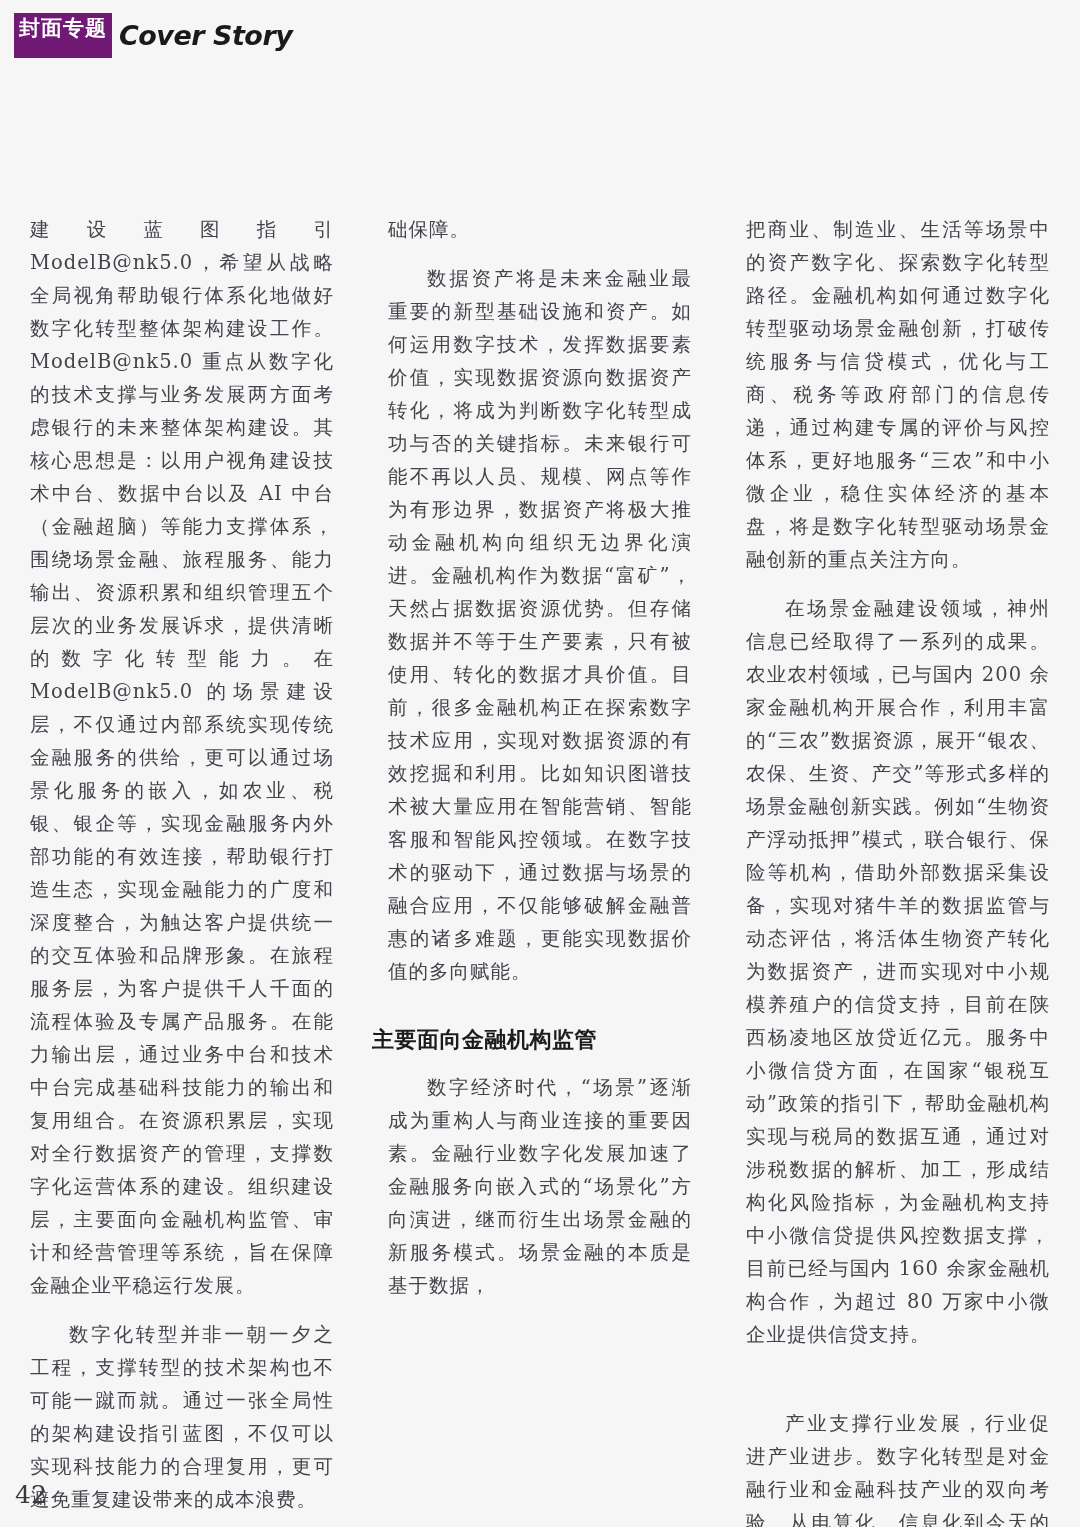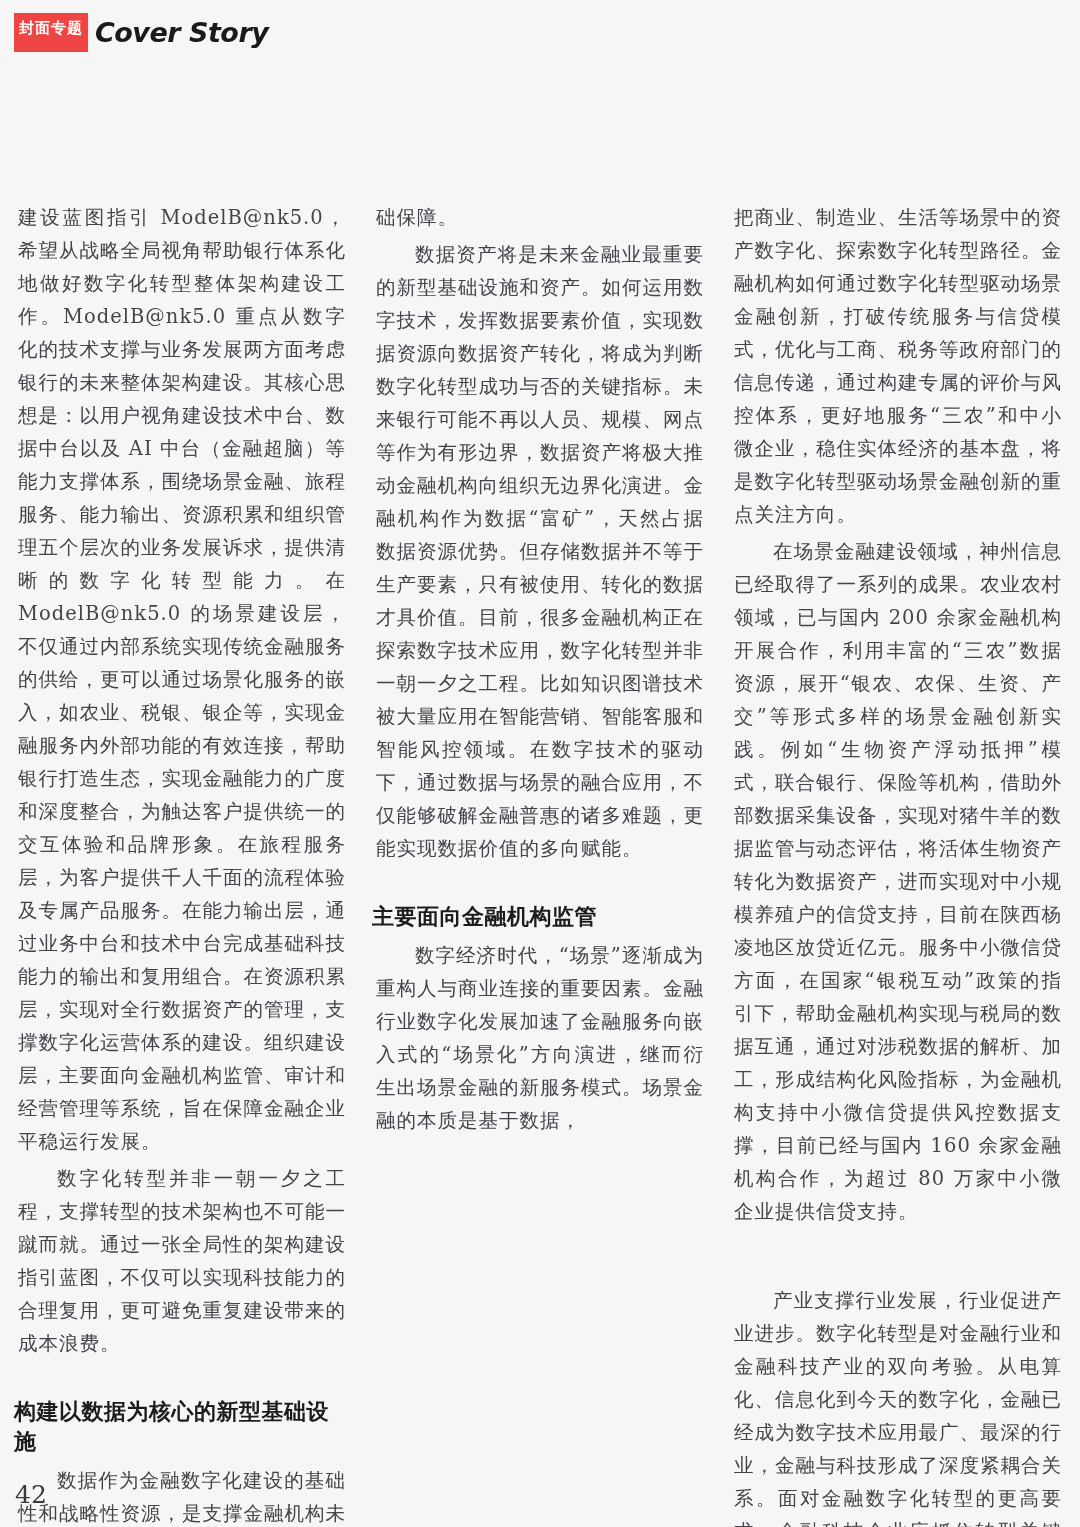--- a/index.html
+++ b/index.html
@@ -14,37 +14,37 @@
     background:#f7f6f7;
     overflow:hidden;
   }
   
   .header{
     position:absolute;top:13px;left:14px;
     display:flex;align-items:center;gap:7px;
     font-family:"DejaVu Sans","Liberation Sans",sans-serif;
   }
   .header-badge{
-    background:#ef4444;color:#ffffff;
-    font-size:15px;font-weight:700;
-    line-height:29px;padding:1px 5px 9px 5px;
+    background:#701a75;color:#ffffff;
+    font-size:21px;font-weight:700;
+    line-height:29px;padding:1px 5px 15px 5px;
     letter-spacing:1px;
   }
   .header-title{
     color:#1a1a1c;font-size:27px;font-weight:700;
     letter-spacing:-0.5px;line-height:30px;font-style:italic;
   }
   
   .columns{
     position:absolute;top:197px;left:14px;right:14px;
     display:flex;gap:22px;
   }
   .col{flex:1 1 0;min-width:0;}
   .col p{
-    margin:4px;
+    margin:16px;
     font-size:19.5px;line-height:33px;
     letter-spacing:1px;
     color:#45434a;
     text-align:justify;
     text-justify:inter-ideograph;
   }
   .col p.indent{text-indent:2em;}
   .col p.gap{margin-top:56px;}
   .col h3{
     margin:37px 0 7px 0;
@@ -72,21 +72,21 @@
 
   <div class="columns">
     <section class="col">
         <p>建设蓝图指引 ModelB@nk5.0，希望从战略全局视角帮助银行体系化地做好数字化转型整体架构建设工作。ModelB@nk5.0 重点从数字化的技术支撑与业务发展两方面考虑银行的未来整体架构建设。其核心思想是：以用户视角建设技术中台、数据中台以及 AI 中台（金融超脑）等能力支撑体系，围绕场景金融、旅程服务、能力输出、资源积累和组织管理五个层次的业务发展诉求，提供清晰的数字化转型能力。在 ModelB@nk5.0 的场景建设层，不仅通过内部系统实现传统金融服务的供给，更可以通过场景化服务的嵌入，如农业、税银、银企等，实现金融服务内外部功能的有效连接，帮助银行打造生态，实现金融能力的广度和深度整合，为触达客户提供统一的交互体验和品牌形象。在旅程服务层，为客户提供千人千面的流程体验及专属产品服务。在能力输出层，通过业务中台和技术中台完成基础科技能力的输出和复用组合。在资源积累层，实现对全行数据资产的管理，支撑数字化运营体系的建设。组织建设层，主要面向金融机构监管、审计和经营管理等系统，旨在保障金融企业平稳运行发展。</p>
         <p class="indent">数字化转型并非一朝一夕之工程，支撑转型的技术架构也不可能一蹴而就。通过一张全局性的架构建设指引蓝图，不仅可以实现科技能力的合理复用，更可避免重复建设带来的成本浪费。</p>
         <h3>构建以数据为核心的新型基础设施</h3>
         <p class="indent">数据作为金融数字化建设的基础性和战略性资源，是支撑金融机构未来发展的关键“数字引擎”。而建设金融新型基础设施的根本目的是打造一个更加安全且促进数据更为全面、深入地融入产品创新、流程优化和风险防控等关键业务环节的安全底座，金融基础设施是数字化转型的基</p>
       </section>
     <section class="col">
         <p>础保障。</p>
-        <p class="indent">数据资产将是未来金融业最重要的新型基础设施和资产。如何运用数字技术，发挥数据要素价值，实现数据资源向数据资产转化，将成为判断数字化转型成功与否的关键指标。未来银行可能不再以人员、规模、网点等作为有形边界，数据资产将极大推动金融机构向组织无边界化演进。金融机构作为数据“富矿”，天然占据数据资源优势。但存储数据并不等于生产要素，只有被使用、转化的数据才具价值。目前，很多金融机构正在探索数字技术应用，数字化转型并非一朝一夕之工程。比如知识图谱技术被大量应用在智能营销、智能客服和智能风控领域。在数字技术的驱动下，通过数据与场景的融合应用，不仅能够破解金融普惠的诸多难题，更能实现数据价值的多向赋能。</p>
+        <p class="indent">数据资产将是未来金融业最重要的新型基础设施和资产。如何运用数字技术，发挥数据要素价值，实现数据资源向数据资产转化，将成为判断数字化转型成功与否的关键指标。未来银行可能不再以人员、规模、网点等作为有形边界，数据资产将极大推动金融机构向组织无边界化演进。金融机构作为数据“富矿”，天然占据数据资源优势。但存储数据并不等于生产要素，只有被使用、转化的数据才具价值。目前，很多金融机构正在探索数字技术应用，实现对数据资源的有效挖掘和利用。比如知识图谱技术被大量应用在智能营销、智能客服和智能风控领域。在数字技术的驱动下，通过数据与场景的融合应用，不仅能够破解金融普惠的诸多难题，更能实现数据价值的多向赋能。</p>
         <h3>主要面向金融机构监管</h3>
         <p class="indent">数字经济时代，“场景”逐渐成为重构人与商业连接的重要因素。金融行业数字化发展加速了金融服务向嵌入式的“场景化”方向演进，继而衍生出场景金融的新服务模式。场景金融的本质是基于数据，</p>
       </section>
     <section class="col">
         <p>把商业、制造业、生活等场景中的资产数字化、探索数字化转型路径。金融机构如何通过数字化转型驱动场景金融创新，打破传统服务与信贷模式，优化与工商、税务等政府部门的信息传递，通过构建专属的评价与风控体系，更好地服务“三农”和中小微企业，稳住实体经济的基本盘，将是数字化转型驱动场景金融创新的重点关注方向。</p>
         <p class="indent">在场景金融建设领域，神州信息已经取得了一系列的成果。农业农村领域，已与国内 200 余家金融机构开展合作，利用丰富的“三农”数据资源，展开“银农、农保、生资、产交”等形式多样的场景金融创新实践。例如“生物资产浮动抵押”模式，联合银行、保险等机构，借助外部数据采集设备，实现对猪牛羊的数据监管与动态评估，将活体生物资产转化为数据资产，进而实现对中小规模养殖户的信贷支持，目前在陕西杨凌地区放贷近亿元。服务中小微信贷方面，在国家“银税互动”政策的指引下，帮助金融机构实现与税局的数据互通，通过对涉税数据的解析、加工，形成结构化风险指标，为金融机构支持中小微信贷提供风控数据支撑，目前已经与国内 160 余家金融机构合作，为超过 80 万家中小微企业提供信贷支持。</p>
         <p class="indent gap">产业支撑行业发展，行业促进产业进步。数字化转型是对金融行业和金融科技产业的双向考验。从电算化、信息化到今天的数字化，金融已经成为数字技术应用最广、最深的行业，金融与科技形成了深度紧耦合关系。面对金融数字化转型的更高要求，金融科技企业应抓住转型关键期，凝聚自身力量，在政府和监管部门的指导下，坚持科技向善，携手金融机构共同攻克转型难关和技术壁垒，探索数字化转型路径，助力金融更好地服务实体经济。</p>
       </section>
   </div>
 

